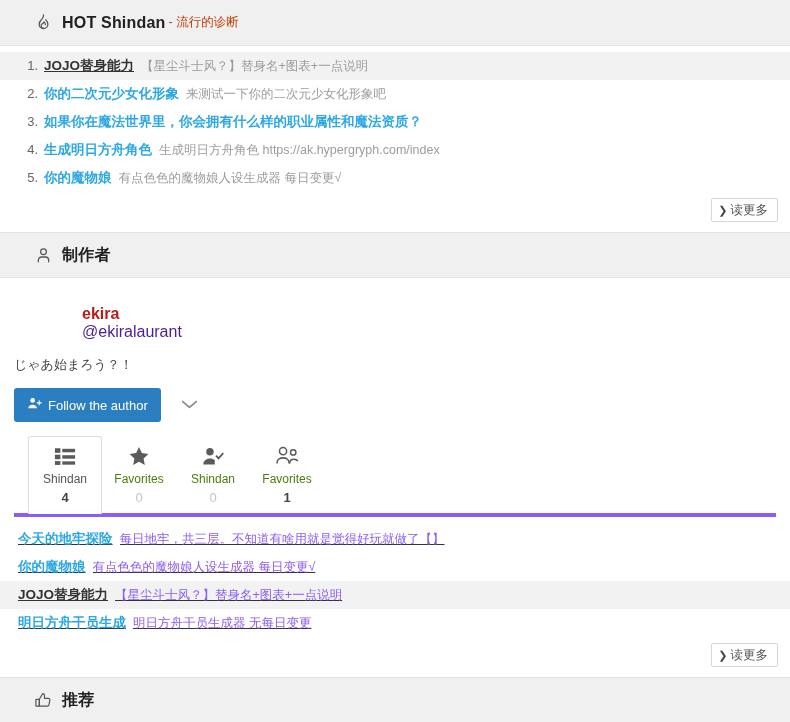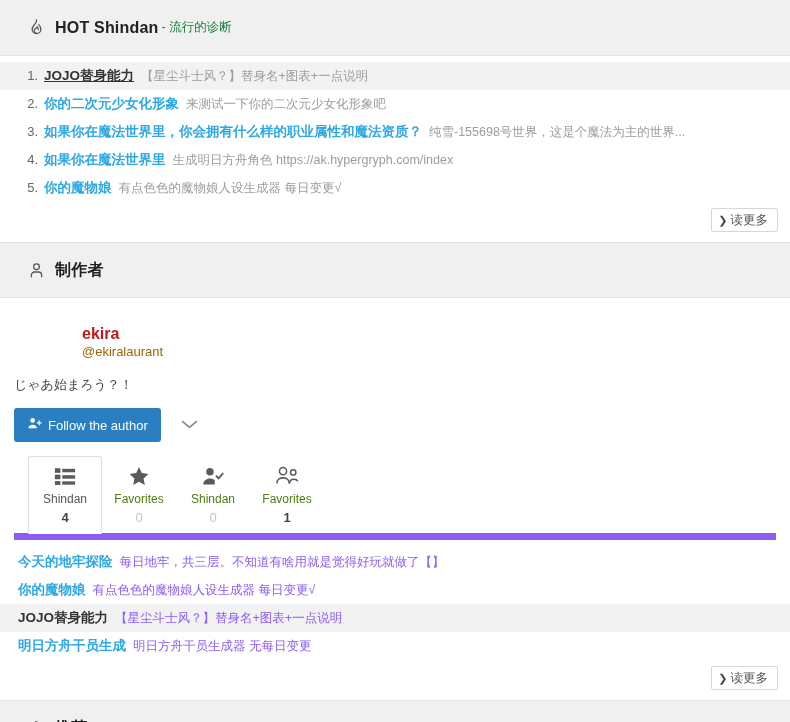--- a/index.html
+++ b/index.html
@@ -18,24 +18,24 @@
   .page {
     width: 790px;
     position: relative;
   }
 
   
   .section-head {
     background: #f0f0f0;
     border-top: 1px solid #e2e2e2;
     border-bottom: 1px solid #e2e2e2;
-    height: 56px;
-    display: flex;
-    align-items: center;
-    padding: 0 25px;
+    height: 46px;
+    display: flex;
+    align-items: center;
+    padding: 0 32px;
     box-sizing: border-box;
   }
   .section-head.first { border-top: none; }
   .section-head .sec-icon {
     width: 22px;
     height: 22px;
     margin-right: 8px;
     flex: 0 0 auto;
     display: flex;
     align-items: center;
@@ -43,21 +43,21 @@
     color: #444;
   }
   .section-title {
     font-size: 16px;
     font-weight: bold;
     color: #222222;
     letter-spacing: 0.2px;
   }
   .section-sub {
     font-size: 12.5px;
-    color: #15803d;
+    color: #c2410c;
     font-weight: normal;
     margin-left: 3px;
   }
 
   
   .hot-list {
     list-style: none;
     margin: 0;
     padding: 6px 0 0 0;
     counter-reset: hot;
@@ -140,22 +140,22 @@
     padding-top: 10px;
     margin-left: 10px;
   }
   .author-name {
     font-size: 16px;
     font-weight: bold;
     color: #b91c1c;
     line-height: 19px;
   }
   .author-handle {
-    font-size: 13px;
-    color: #a16207;
+    font-size: 16px;
+    color: #4c1d95;
     text-decoration: none;
     line-height: 18px;
     display: inline-block;
   }
   .author-bio {
     font-size: 13px;
     color: #444444;
     margin: 3px 0 0 0;
     line-height: 20px;
   }
@@ -187,21 +187,21 @@
     padding: 4px 10px;
     display: inline-flex;
     align-items: center;
   }
 
   
   .tabs {
     display: flex;
     align-items: flex-end;
     margin: 14px 0 0 0;
-    border-bottom: 7px solid #8b5cf6;
+    border-bottom: 4px solid #8b5cf6;
     padding-left: 14px;
     box-sizing: border-box;
   }
   .tab {
     width: 74px;
     padding: 8px 0 7px 0;
     text-align: center;
     box-sizing: border-box;
     cursor: pointer;
     border: 1px solid transparent;
@@ -238,20 +238,21 @@
   .tab .t-count.zero { color: #c4c4c4; font-weight: normal; }
   .tab.active .t-label { color: #555555; }
 
   
   .sd-list { padding: 8px 0 0 0; }
   .sd-item {
     display: flex;
     align-items: center;
     padding: 5px 14px 5px 18px;
     line-height: 18px;
+    text-decoration: underline;
   }
   .sd-item.current { background: #f2f2f2; }
   .sd-title {
     color: #2ea8e5;
     font-weight: bold;
     font-size: 13.5px;
     text-decoration: none;
     white-space: nowrap;
   }
   .sd-item.current .sd-title { color: #333333; }
@@ -292,25 +293,24 @@
         <span class="hot-desc">【星尘斗士风？】替身名+图表+一点说明</span>
       </li>
       <li class="hot-item">
         <span class="hot-num">2.</span>
         <a class="hot-title" href="#">你的二次元少女化形象</a>
         <span class="hot-desc">来测试一下你的二次元少女化形象吧</span>
       </li>
       <li class="hot-item">
         <span class="hot-num">3.</span>
         <a class="hot-title" href="#">如果你在魔法世界里，你会拥有什么样的职业属性和魔法资质？</a>
-        <span class="hot-desc">纯雪-155698号世界，这是个魔法为主的世界...</span>
       </li>
       <li class="hot-item">
         <span class="hot-num">4.</span>
-        <a class="hot-title" href="#">如果你在魔法世界里</a>
+        <a class="hot-title" href="#">生成明日方舟角色</a>
         <span class="hot-desc">生成明日方舟角色 https://ak.hypergryph.com/index</span>
       </li>
       <li class="hot-item">
         <span class="hot-num">5.</span>
         <a class="hot-title" href="#">你的魔物娘</a>
         <span class="hot-desc">有点色色的魔物娘人设生成器 每日变更√</span>
       </li>
     </ul>
 
   <div class="readmore-wrap">

